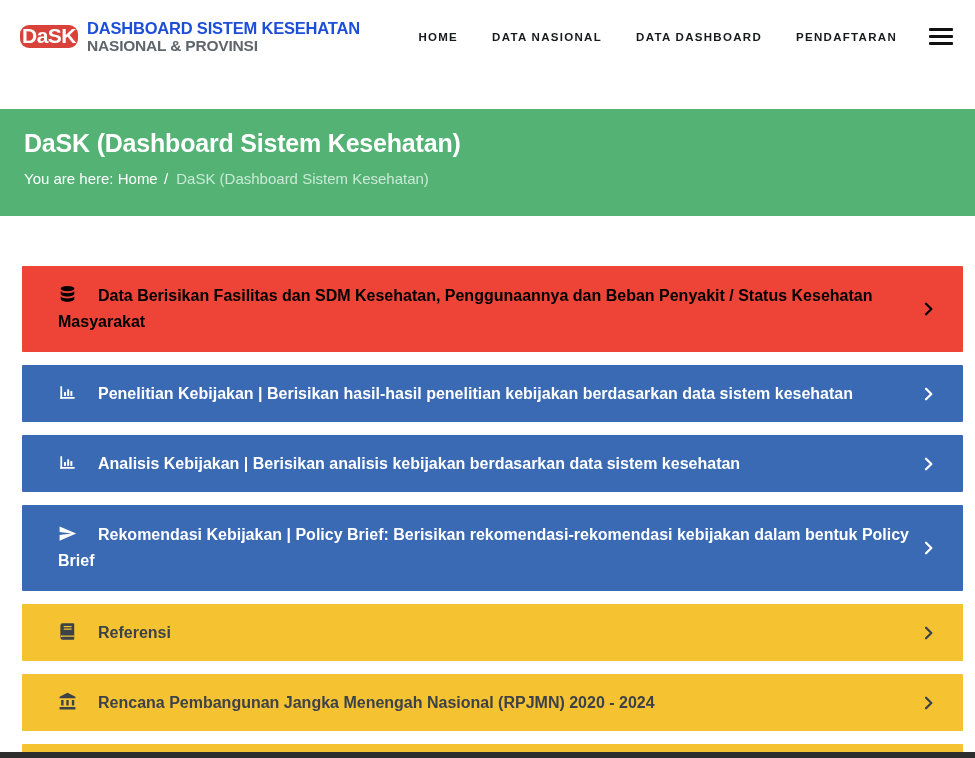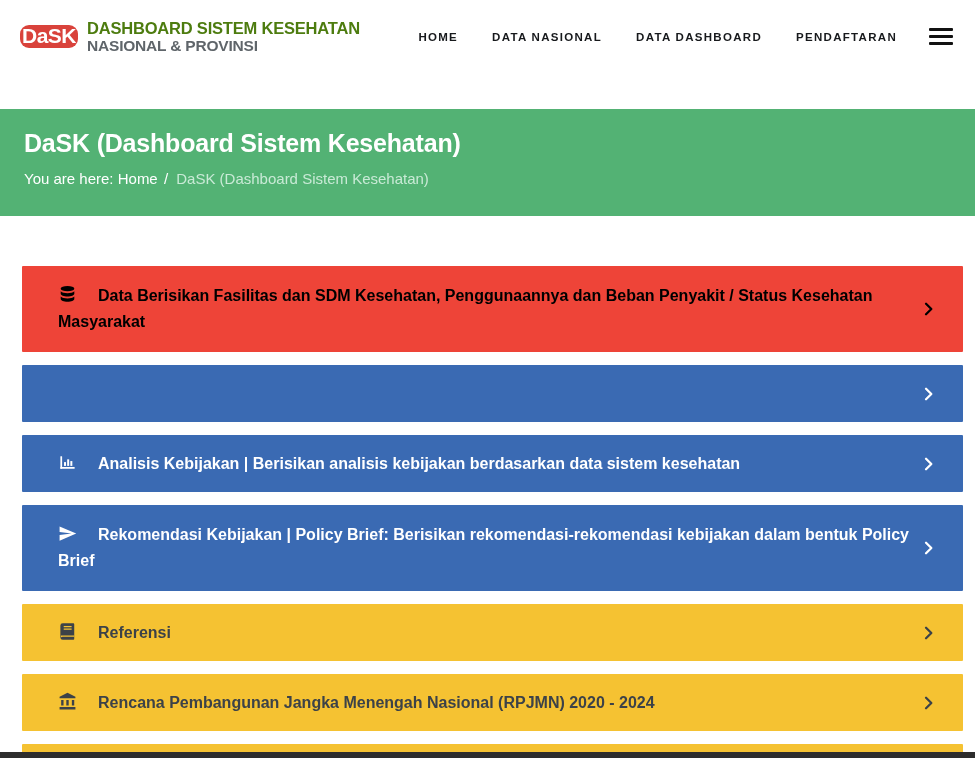--- a/index.html
+++ b/index.html
@@ -5,21 +5,21 @@
   * { margin:0; padding:0; box-sizing:border-box; }
   html,body { background:#e9e9e9; }
   body { font-family:"Liberation Sans","DejaVu Sans",sans-serif; }
   .page { position:relative; width:975px; height:758px; background:#ffffff; overflow:hidden; margin:0 auto; }
 
   
   .header { height:73px; background:#ffffff; display:flex; align-items:center; justify-content:space-between; padding:0 22px 0 20px; }
   .logo { display:flex; align-items:center; cursor:pointer; }
   .logo-badge { width:58px; height:23px; background:#d9423b; border-radius:9px; color:#ffffff; font-weight:700; font-size:21px; display:flex; align-items:center; justify-content:center; letter-spacing:-0.5px; }
   .logo-text { margin-left:9px; line-height:1.12; letter-spacing:-0.2px; }
-  .logo-line1 { color:#4d7c0f; font-weight:700; font-size:16.5px; }
+  .logo-line1 { color:#1d4ed8; font-weight:700; font-size:16.5px; }
   .logo-line2 { color:#5f656a; font-weight:700; font-size:15.5px; }
   .nav { display:flex; align-items:center; }
   .nav a { text-decoration:none; color:#17191c; font-size:11.5px; font-weight:700; letter-spacing:1.3px; margin-left:34px; white-space:nowrap; }
   .hamburger { margin-left:32px; width:24px; height:17px; display:flex; flex-direction:column; justify-content:space-between; cursor:pointer; background:none; border:none; padding:0; }
   .hamburger span { display:block; height:3.2px; background:#111; border-radius:1px; }
 
   
   .banner { background:#53b274; padding:19px 40px 27px 24px;margin-top:36px; }
   .banner h1 { color:#ffffff; font-size:25px; font-weight:700; line-height:30px; margin-bottom:11px; letter-spacing:-0.2px; }
   .breadcrumb { color:#ffffff; font-size:15px; line-height:20px; }
@@ -95,37 +95,48 @@
           </span><span>Data Berisikan Fasilitas dan SDM Kesehatan, Penggunaannya dan Beban Penyakit / Status Kesehatan Masyarakat</span>
         </div>
         <span class="chev">
           <svg width="17" height="17" viewBox="0 0 24 24" fill="none" stroke="currentColor" stroke-width="3.2" stroke-linecap="round" stroke-linejoin="round">
               <polyline points="8.5 4.5 16 12 8.5 19.5"></polyline>
             </svg>
         </span>
       </div>
 
       <div class="row row-blue h1line nowrap">
-        <span class="chev">
-          <svg width="17" height="17" viewBox="0 0 24 24" fill="none" stroke="currentColor" stroke-width="3.2" stroke-linecap="round" stroke-linejoin="round">
-              <polyline points="8.5 4.5 16 12 8.5 19.5"></polyline>
-            </svg>
-        </span>
-      </div>
-
-      <div class="row row-blue h1line nowrap">
         <div class="row-label-wrap">
           <span class="row-icon">
             <svg width="19" height="19" viewBox="0 0 24 24" fill="currentColor">
               <rect x="3" y="4" width="2.2" height="16" rx="0.4"></rect>
               <rect x="3" y="17.8" width="18" height="2.2" rx="0.4"></rect>
               <rect x="7.6" y="11.5" width="2.5" height="4.8"></rect>
               <rect x="11.6" y="8" width="2.5" height="8.3"></rect>
               <rect x="15.6" y="10.2" width="2.5" height="6.1"></rect>
             </svg>
+          </span><span>Penelitian Kebijakan | Berisikan hasil-hasil penelitian kebijakan berdasarkan data sistem kesehatan</span>
+        </div>
+        <span class="chev">
+          <svg width="17" height="17" viewBox="0 0 24 24" fill="none" stroke="currentColor" stroke-width="3.2" stroke-linecap="round" stroke-linejoin="round">
+              <polyline points="8.5 4.5 16 12 8.5 19.5"></polyline>
+            </svg>
+        </span>
+      </div>
+
+      <div class="row row-blue h1line nowrap">
+        <div class="row-label-wrap">
+          <span class="row-icon">
+            <svg width="19" height="19" viewBox="0 0 24 24" fill="currentColor">
+              <rect x="3" y="4" width="2.2" height="16" rx="0.4"></rect>
+              <rect x="3" y="17.8" width="18" height="2.2" rx="0.4"></rect>
+              <rect x="7.6" y="11.5" width="2.5" height="4.8"></rect>
+              <rect x="11.6" y="8" width="2.5" height="8.3"></rect>
+              <rect x="15.6" y="10.2" width="2.5" height="6.1"></rect>
+            </svg>
           </span><span>Analisis Kebijakan | Berisikan analisis kebijakan berdasarkan data sistem kesehatan</span>
         </div>
         <span class="chev">
           <svg width="17" height="17" viewBox="0 0 24 24" fill="none" stroke="currentColor" stroke-width="3.2" stroke-linecap="round" stroke-linejoin="round">
               <polyline points="8.5 4.5 16 12 8.5 19.5"></polyline>
             </svg>
         </span>
       </div>
 
       <div class="row row-blue h2line">

